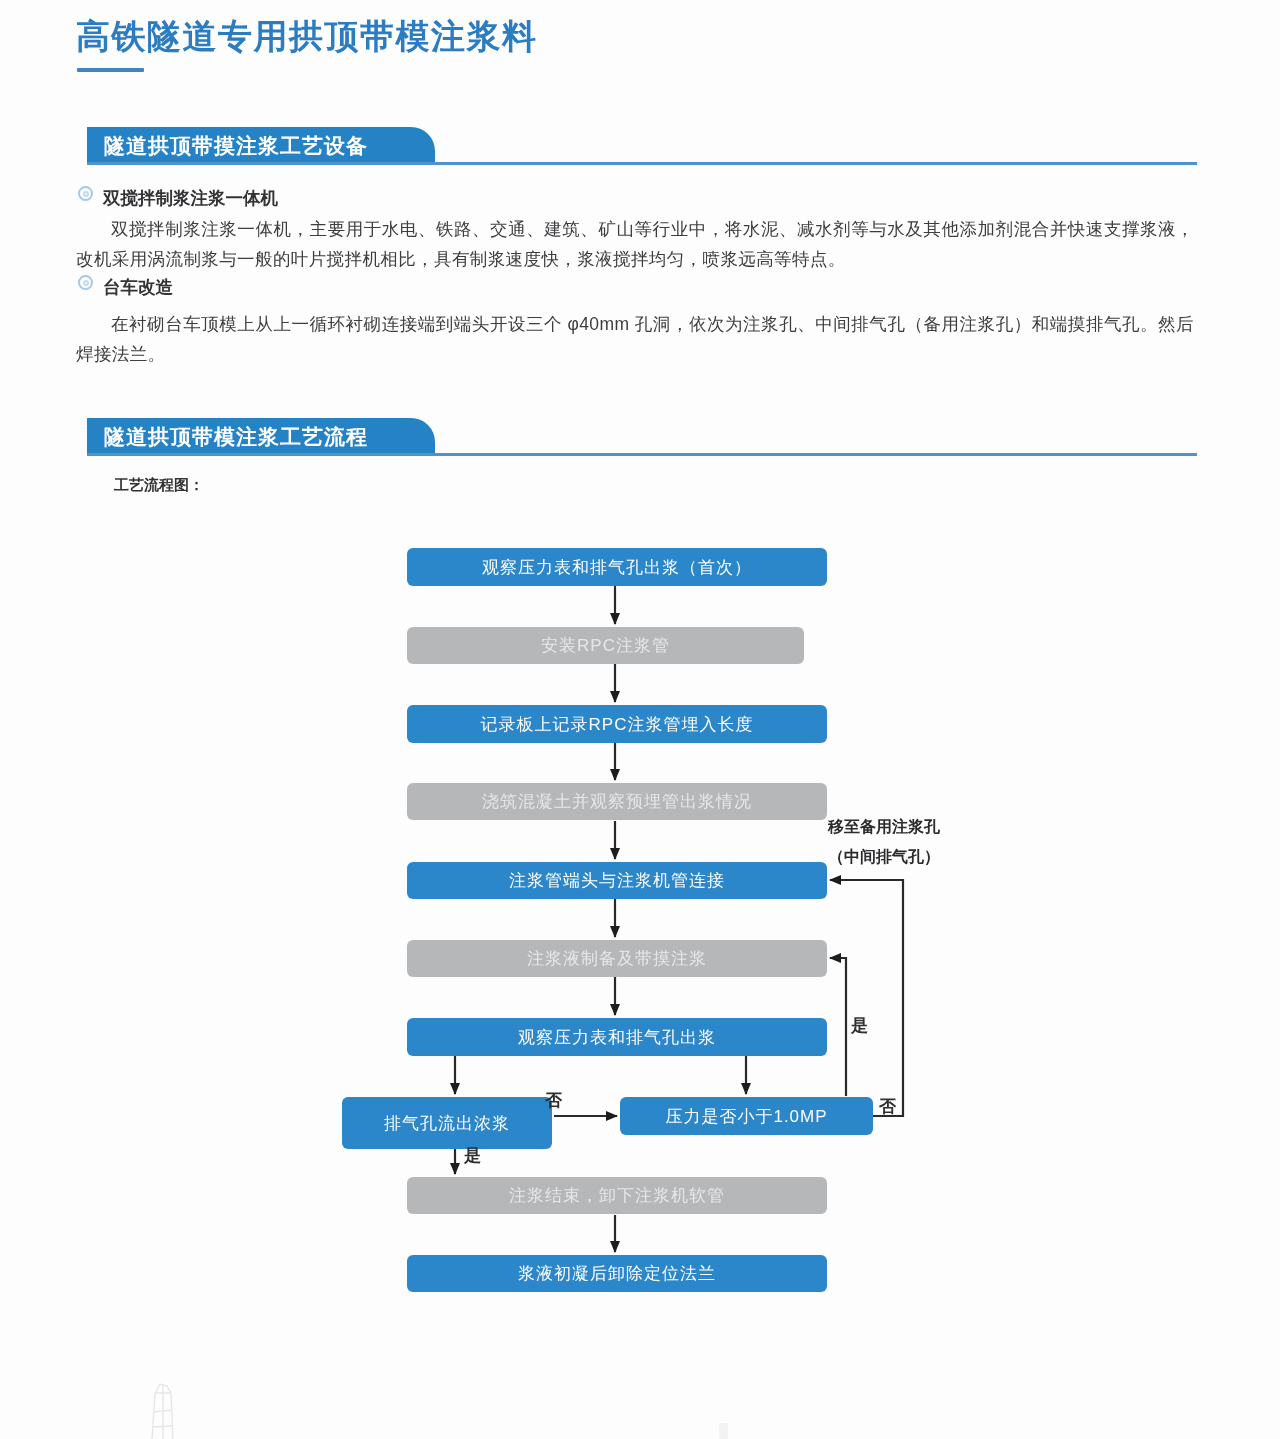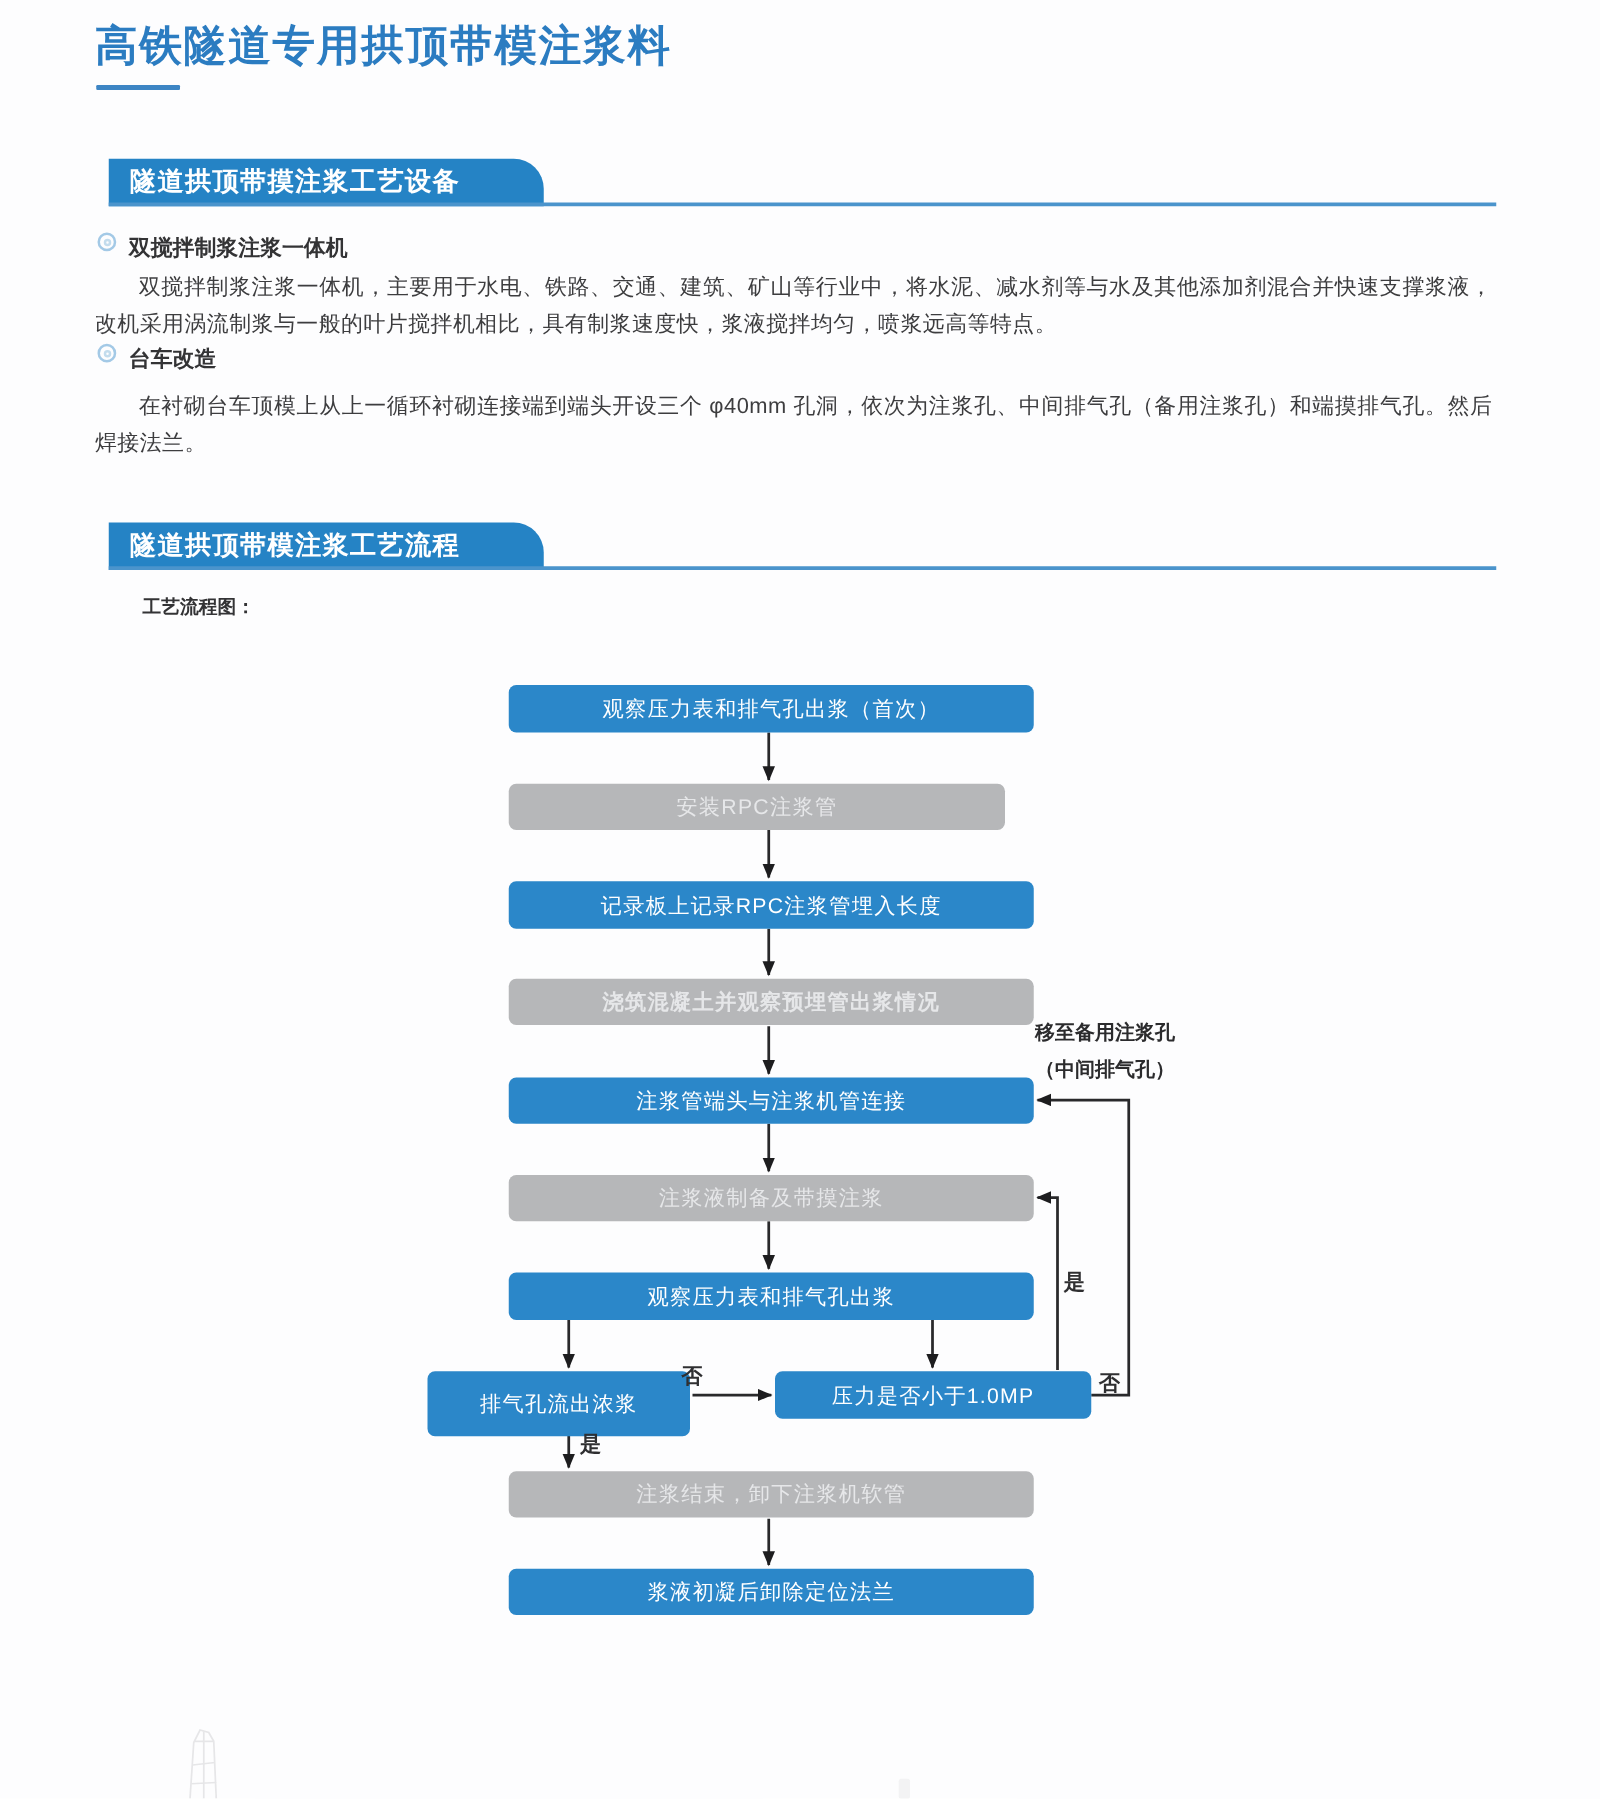--- a/index.html
+++ b/index.html
@@ -111,21 +111,21 @@
         <path d="M615,675 L615,712" marker-end="url(#ah)"></path>
         <path d="M554,576 L617,576" marker-end="url(#ah)"></path>
         <path d="M873,576 L903,576 L903,340 L830,340" marker-end="url(#ah)"></path>
         <path d="M846,556 L846,418 L830,418" marker-end="url(#ah)"></path>
       </g>
     </svg>
 
     <div class="flow-node blue" style="left:407px;top:8px;width:420px;height:38px;">观察压力表和排气孔出浆（首次）</div>
     <div class="flow-node gray" style="left:407px;top:87px;width:397px;height:37px;">安装RPC注浆管</div>
     <div class="flow-node blue" style="left:407px;top:165px;width:420px;height:38px;">记录板上记录RPC注浆管埋入长度</div>
-    <div class="flow-node gray" style="left:407px;top:243px;width:420px;height:37px;font-weight:bold;">浇筑混凝土并观察预埋管出浆情况</div>
+    <div class="flow-node gray" style="left:407px;top:243px;width:420px;height:37px;">浇筑混凝土并观察预埋管出浆情况</div>
     <div class="flow-node blue" style="left:407px;top:322px;width:420px;height:37px;">注浆管端头与注浆机管连接</div>
     <div class="flow-node gray" style="left:407px;top:400px;width:420px;height:37px;">注浆液制备及带摸注浆</div>
     <div class="flow-node blue" style="left:407px;top:478px;width:420px;height:38px;">观察压力表和排气孔出浆</div>
     <div class="flow-node blue" style="left:342px;top:557px;width:210px;height:52px;">排气孔流出浓浆</div>
     <div class="flow-node blue" style="left:620px;top:557px;width:253px;height:38px;">压力是否小于1.0MP</div>
     <div class="flow-node gray" style="left:407px;top:637px;width:420px;height:37px;">注浆结束，卸下注浆机软管</div>
     <div class="flow-node blue" style="left:407px;top:715px;width:420px;height:37px;">浆液初凝后卸除定位法兰</div>
 
     <span class="edge-label" style="left:545px;top:549px;">否</span>
     <span class="edge-label" style="left:464px;top:604px;">是</span>

